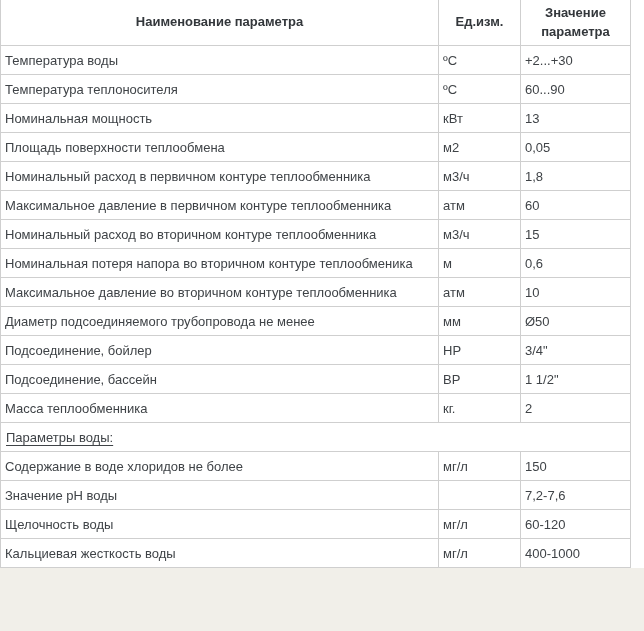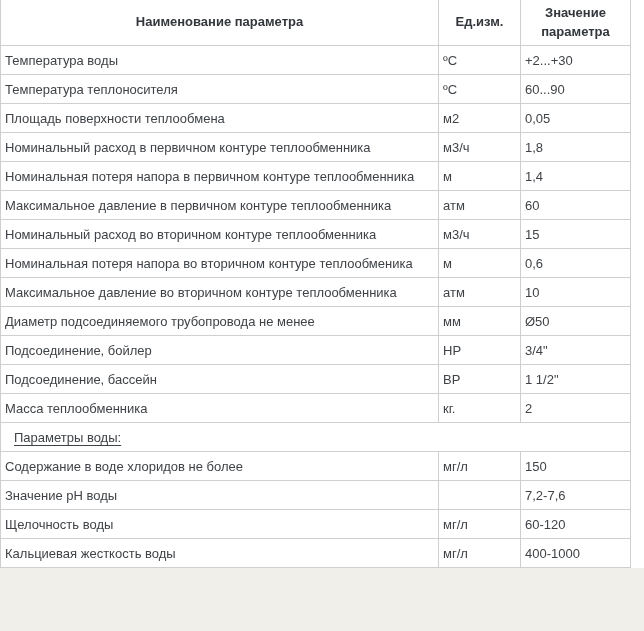--- a/index.html
+++ b/index.html
@@ -48,21 +48,21 @@
   }
   td.name {
     text-align: left;
     padding-left: 8px;
   }
   td.unit, td.value {
     text-align: left;
   }
   tr.section td {
     text-align: left;
-    padding-left: 13px;
+    padding-left: 5px;
     text-decoration: underline;
     text-underline-offset: 3px;
   }
   .bottom-strip {
     flex: 1;
     width: 644px;
     background: #f1efe9;
     min-height: 4px;
   }
 </style>
@@ -88,33 +88,33 @@
           <td class="name">Температура воды</td>
           <td class="unit">ºС</td>
           <td class="value">+2...+30</td>
         </tr>
         <tr>
           <td class="name">Температура теплоносителя</td>
           <td class="unit">ºС</td>
           <td class="value">60...90</td>
         </tr>
         <tr>
+          <td class="name">Номинальная мощность</td>
+          <td class="unit">кВт</td>
+          <td class="value">13</td>
+        </tr>
+        <tr>
           <td class="name">Площадь поверхности теплообмена</td>
           <td class="unit">м2</td>
           <td class="value">0,05</td>
         </tr>
         <tr>
           <td class="name">Номинальный расход в первичном контуре теплообменника</td>
           <td class="unit">м3/ч</td>
           <td class="value">1,8</td>
-        </tr>
-        <tr>
-          <td class="name">Номинальная потеря напора в первичном контуре теплообменника</td>
-          <td class="unit">м</td>
-          <td class="value">1,4</td>
         </tr>
         <tr>
           <td class="name">Максимальное давление в первичном контуре теплообменника</td>
           <td class="unit">атм</td>
           <td class="value">60</td>
         </tr>
         <tr>
           <td class="name">Номинальный расход во вторичном контуре теплообменника</td>
           <td class="unit">м3/ч</td>
           <td class="value">15</td>

